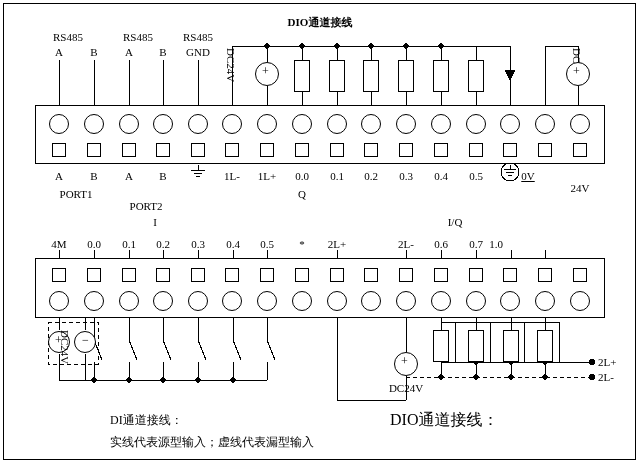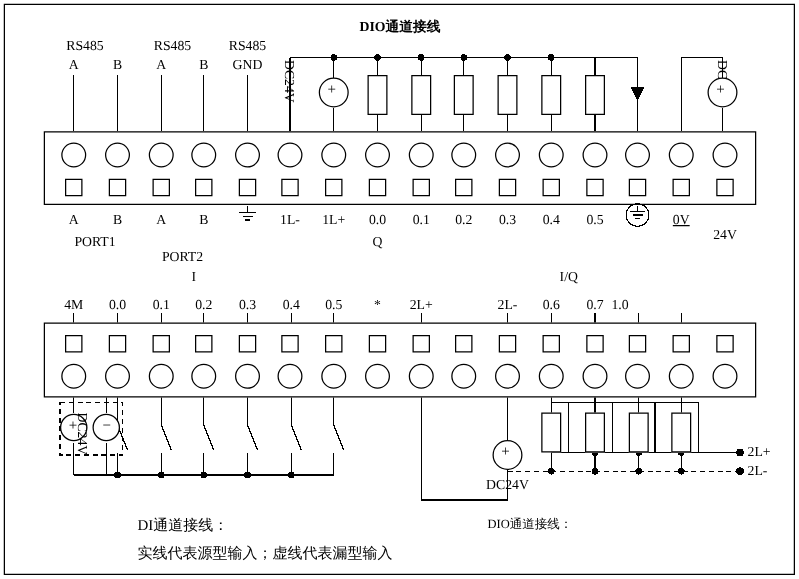--- a/index.html
+++ b/index.html
@@ -227,21 +227,21 @@
   <div class="lbl c" style="left:129px;top:170px;">A</div>
   <div class="lbl c" style="left:163px;top:170px;">B</div>
   <div class="lbl c" style="left:232px;top:170px;">1L-</div>
   <div class="lbl c" style="left:267px;top:170px;">1L+</div>
   <div class="lbl c" style="left:302px;top:170px;">0.0</div>
   <div class="lbl c" style="left:337px;top:170px;">0.1</div>
   <div class="lbl c" style="left:371px;top:170px;">0.2</div>
   <div class="lbl c" style="left:406px;top:170px;">0.3</div>
   <div class="lbl c" style="left:441px;top:170px;">0.4</div>
   <div class="lbl c" style="left:476px;top:170px;">0.5</div>
-  <div class="lbl c" style="left:545px;top:170px;text-decoration:underline;">0V</div>
+  <div class="lbl c" style="left:528px;top:170px;text-decoration:underline;">0V</div>
   <div class="lbl c" style="left:580px;top:182px;">24V</div>
 
   <svg style="left:0;top:0;" viewBox="0 0 639 463">
     <g stroke="#000" fill="none" stroke-width="1" shape-rendering="crispEdges">
 
       <line x1="198" y1="166" x2="198" y2="170"></line>
       <line x1="191" y1="170" x2="205" y2="170"></line>
       <line x1="194" y1="173" x2="202" y2="173"></line>
       <line x1="196" y1="176" x2="200" y2="176"></line>
 
@@ -323,14 +323,14 @@
   <div class="res" style="left:537px;top:330px;width:16px;height:32px;"></div>
 
   <div class="cn" style="left:394px;top:352px;width:24px;height:24px;"></div>
   <div class="cap-txt" style="left:401px;top:354px;">+</div>
   <div class="lbl c" style="left:406px;top:382px;">DC24V</div>
   <div class="lbl" style="left:598px;top:356px;">2L+</div>
   <div class="lbl" style="left:598px;top:371px;">2L-</div>
 
   <div class="lbl" style="left:110px;top:414px;font-size:12px;">DI通道接线：</div>
   <div class="lbl" style="left:110px;top:436px;font-size:12px;">实线代表源型输入；虚线代表漏型输入</div>
-  <div class="lbl" style="left:390px;top:414px;font-size:10px;">DIO通道接线：</div>
+  <div class="lbl" style="left:390px;top:414px;font-size:16px;">DIO通道接线：</div>
 </div>
 
 </body></html>

